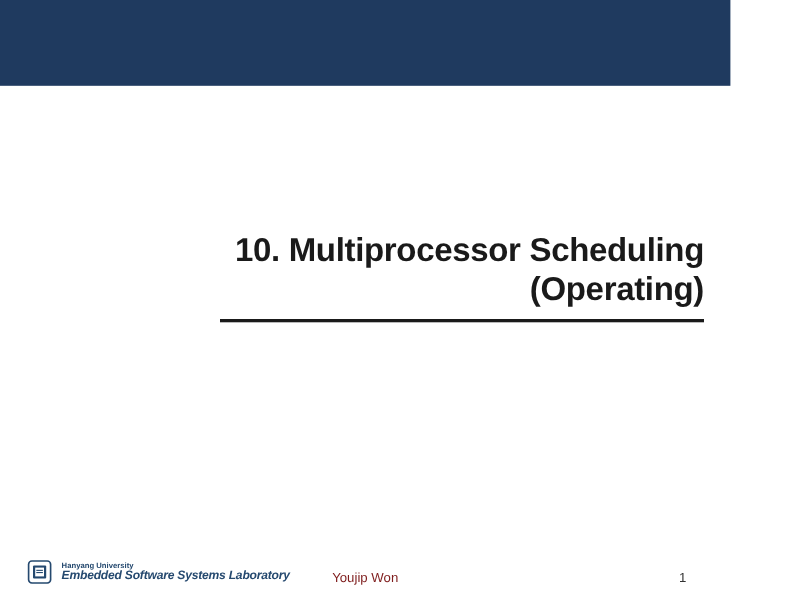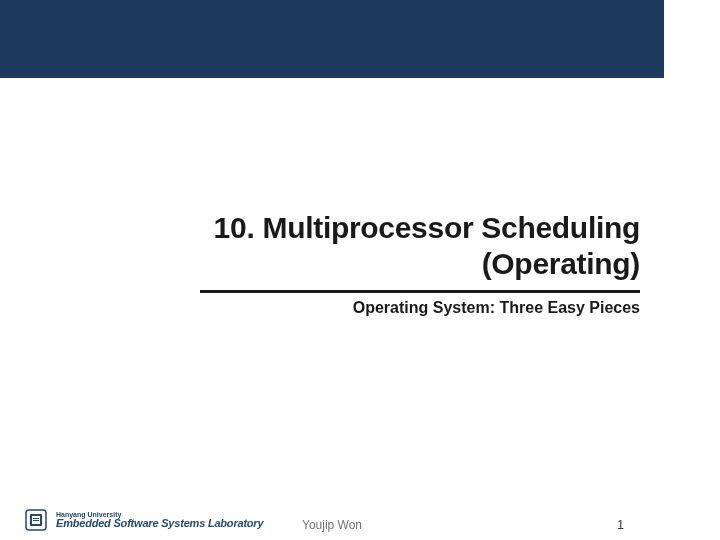--- a/index.html
+++ b/index.html
@@ -77,41 +77,40 @@
     color: #25496f;
     font-style: italic;
     letter-spacing: -0.2px;
   }
   .footer-center {
     position: absolute;
     left: 50%;
     bottom: 8px;
     transform: translateX(-50%);
     font-size: 12px;
-    color: #737373;
+    color: #7f1d1d;
   }
   .page-num {
     font-size: 12px;
     color: #333;
     align-self: flex-end;
   }
 </style>
 </head>
 <body>
 
 <div class="slide">
   <div class="top-band"></div>
 
   <div class="content">
     <div class="title">
       <span>10. Multiprocessor Scheduling</span><br>
       <span>(Operating)</span>
     </div>
     <div class="divider"></div>
-    <div class="subtitle">Operating System: Three Easy Pieces</div>
   </div>
 
   <div class="footer">
     <div class="logo-block">
       <svg class="logo-svg" width="24" height="24" viewBox="0 0 24 24">
         <rect x="2" y="2" width="20" height="20" rx="3" fill="none" stroke="#25496f" stroke-width="1.5"></rect>
         <rect x="6" y="6" width="12" height="12" rx="1" fill="#25496f"></rect>
         <rect x="8" y="8" width="8" height="8" fill="#fff"></rect>
         <rect x="9" y="10" width="6" height="1" fill="#25496f"></rect>
         <rect x="9" y="12" width="6" height="1" fill="#25496f"></rect>

